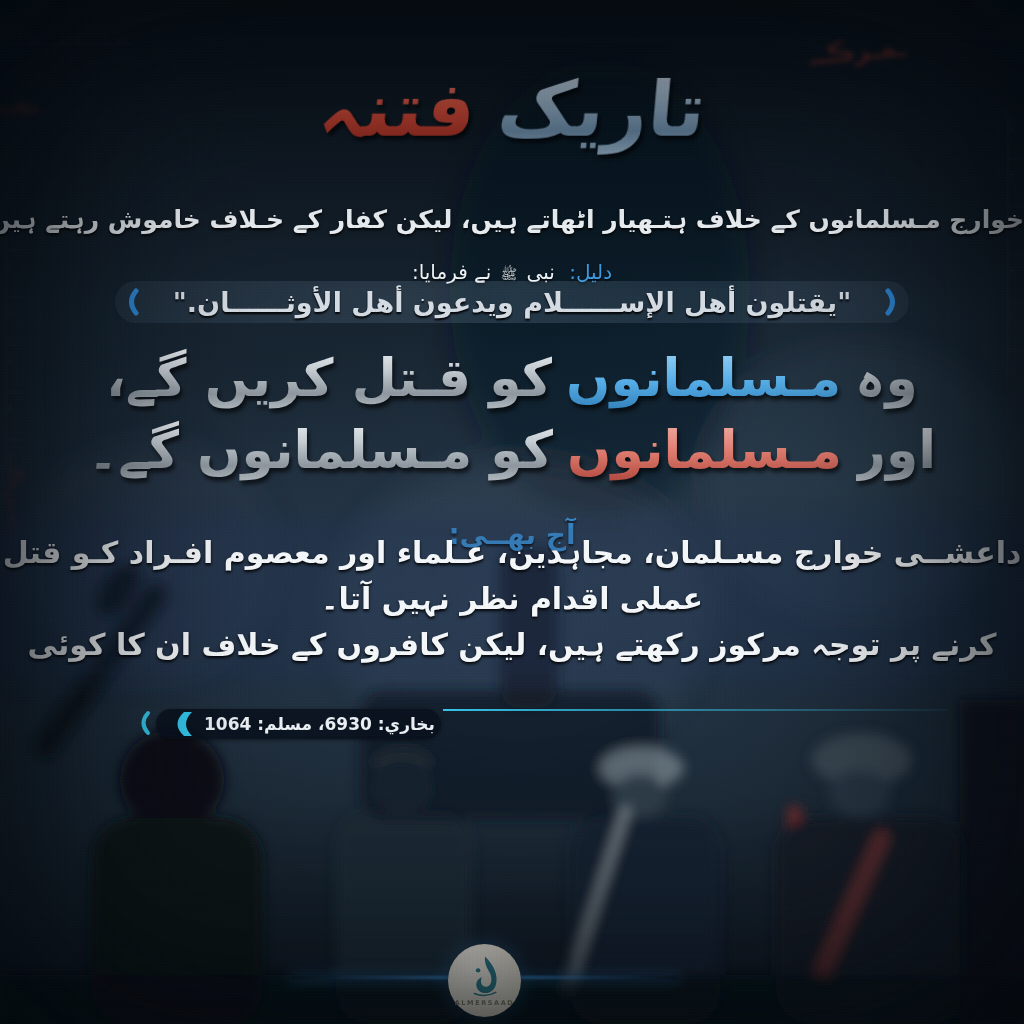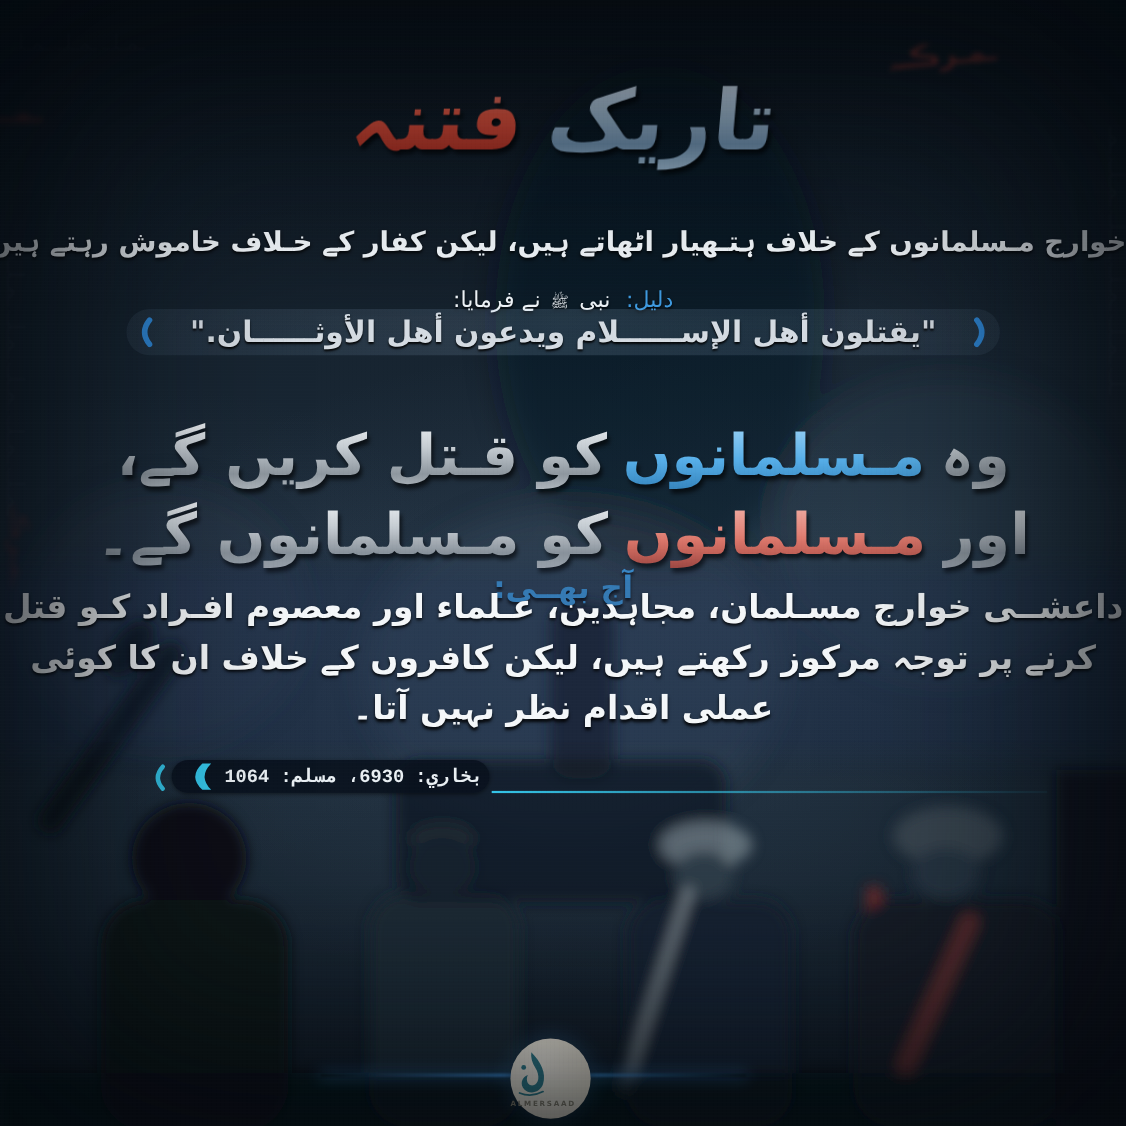--- a/index.html
+++ b/index.html
@@ -52,52 +52,52 @@
 
   
   .hadith-bar{position:absolute;left:115px;right:115px;top:281px;height:42px;border-radius:21px;
       background:linear-gradient(90deg,rgba(130,160,190,0.10),rgba(160,190,220,0.17) 50%,rgba(130,160,190,0.10));
       display:flex;align-items:center;justify-content:space-between;padding:0 10px;box-sizing:border-box;}
   .hadith-text{flex:1;text-align:center;font-size:27px;font-weight:bold;color:#d4dbe2;
       text-shadow:0 2px 2px rgba(0,0,0,0.9);white-space:nowrap;}
   .chev{display:flex;align-items:center;}
 
   
-  .verdict{position:absolute;left:0;right:0;top:342px;text-align:center;margin-top:37px;}
+  .verdict{position:absolute;left:0;right:0;top:342px;text-align:center;}
   .v-line{font-weight:bold;font-size:52px;line-height:72px;white-space:nowrap;}
   .seg{display:inline-block;-webkit-background-clip:text;background-clip:text;color:transparent;
       filter:drop-shadow(2px 4px 2px rgba(0,0,0,0.65));margin:0 7px;}
   .seg-silver{background-image:linear-gradient(180deg,#f2f5f7 0%,#c6cdd3 38%,#8e979f 72%,#bcc3c9 100%);}
   .seg-blue{background-image:linear-gradient(180deg,#a6d8f7 0%,#56aee8 55%,#2e7cb4 100%);}
   .seg-red{background-image:linear-gradient(180deg,#f5bab2 0%,#dd786c 55%,#aa4238 100%);}
 
   
   .today-label{position:absolute;left:0;right:0;top:490px;text-align:center;font-size:28px;
       font-weight:bold;color:#3f9be0;text-shadow:0 2px 3px rgba(0,0,0,0.85);}
   .para-band{position:absolute;left:0;right:0;top:528px;height:146px;
       background:rgba(30,48,78,0.30);box-shadow:0 0 26px 12px rgba(30,48,78,0.30);}
   .para{position:absolute;left:0;right:0;top:530px;text-align:center;font-size:30px;font-weight:bold;
       color:#f4f7f9;line-height:46px;text-shadow:0 2px 3px rgba(0,0,0,0.9);}
   .para div{white-space:nowrap;}
 
   
-  .ref-row{position:absolute;left:135px;top:691px;display:flex;align-items:flex-end;font-family:Liberation Mono, monospace;}
+  .ref-row{position:absolute;left:135px;top:709px;display:flex;align-items:flex-start;}
   .ref-pill{display:flex;align-items:center;height:30px;border-radius:15px;margin-left:5px;
       background:rgba(8,16,28,0.85);padding:0 6px 0 14px;box-shadow:0 1px 4px rgba(0,0,0,0.5);}
   .ref-text{font-size:17px;font-weight:bold;color:#e9eff3;margin-left:10px;white-space:nowrap;}
   .ref-line{width:505px;height:2px;margin-left:2px;
       background:linear-gradient(90deg,#35c5e8,rgba(53,197,232,0.08));}
 
   
   .glow-line{position:absolute;left:292px;top:976px;width:386px;height:3px;
       background:linear-gradient(90deg,transparent,rgba(62,150,228,0.85) 42%,rgba(62,150,228,0.85) 58%,transparent);
       filter:blur(1px);box-shadow:0 0 14px 2px rgba(62,150,228,0.45);}
-  .logo-circle{position:absolute;left:464px;top:944px;width:73px;height:73px;border-radius:50%;
+  .logo-circle{position:absolute;left:448px;top:944px;width:73px;height:73px;border-radius:50%;
       background:radial-gradient(circle at 38% 32%,#f7f3ea,#ded7c7 85%);
-      display:flex;flex-direction:column;justify-content:center;
+      display:flex;flex-direction:column;align-items:center;justify-content:center;
       box-shadow:0 0 20px rgba(80,160,230,0.35),0 3px 10px rgba(0,0,0,0.55);}
   .logo-text{font-size:6.5px;font-weight:bold;letter-spacing:1.6px;color:#87806f;margin-top:1px;}
 </style>
 </head>
 <body>
 
 <div class="poster">
 
   <svg class="bg-photo" width="1024" height="1024" viewBox="0 0 1024 1024" aria-hidden="true">
     <defs>
@@ -181,22 +181,22 @@
     </div>
     <div class="v-line">
       <span class="seg seg-silver">اور</span><span class="seg seg-red">مـسلمانوں</span><span class="seg seg-silver">کو مـسلمانوں گے۔</span>
     </div>
   </div>
 
   <p class="today-label" dir="rtl">آج بھــی:</p>
   <div class="para-band"></div>
   <div class="para" dir="rtl">
     <div>داعشــی خوارج مسـلمان، مجاہدین، عـلماء اور معصوم افـراد کـو قتل</div>
+    <div>عملی اقدام نظر نہیں آتا۔</div>
     <div>کرنے پر توجہ مرکوز رکھتے ہیں، لیکن کافروں کے خلاف ان کا کوئی</div>
-    <div>عملی اقدام نظر نہیں آتا۔</div>
   </div>
 
   <div class="ref-row">
     <svg width="16" height="28" viewBox="0 0 16 28">
       <path d="M13,4 Q4,14 13,24" fill="none" stroke="#35c5e8" stroke-width="4" stroke-linecap="round"></path>
     </svg>
     <div class="ref-pill" dir="rtl">
       <span class="ref-text">بخاري: 6930، مسلم: 1064</span>
       <svg width="24" height="26" viewBox="0 0 24 26" style="transform:scaleX(-1);">
         <path d="M2,1 L10,1 Q23,13 10,25 L2,25 Q14,13 2,1 Z" fill="#35c5e8"></path>

